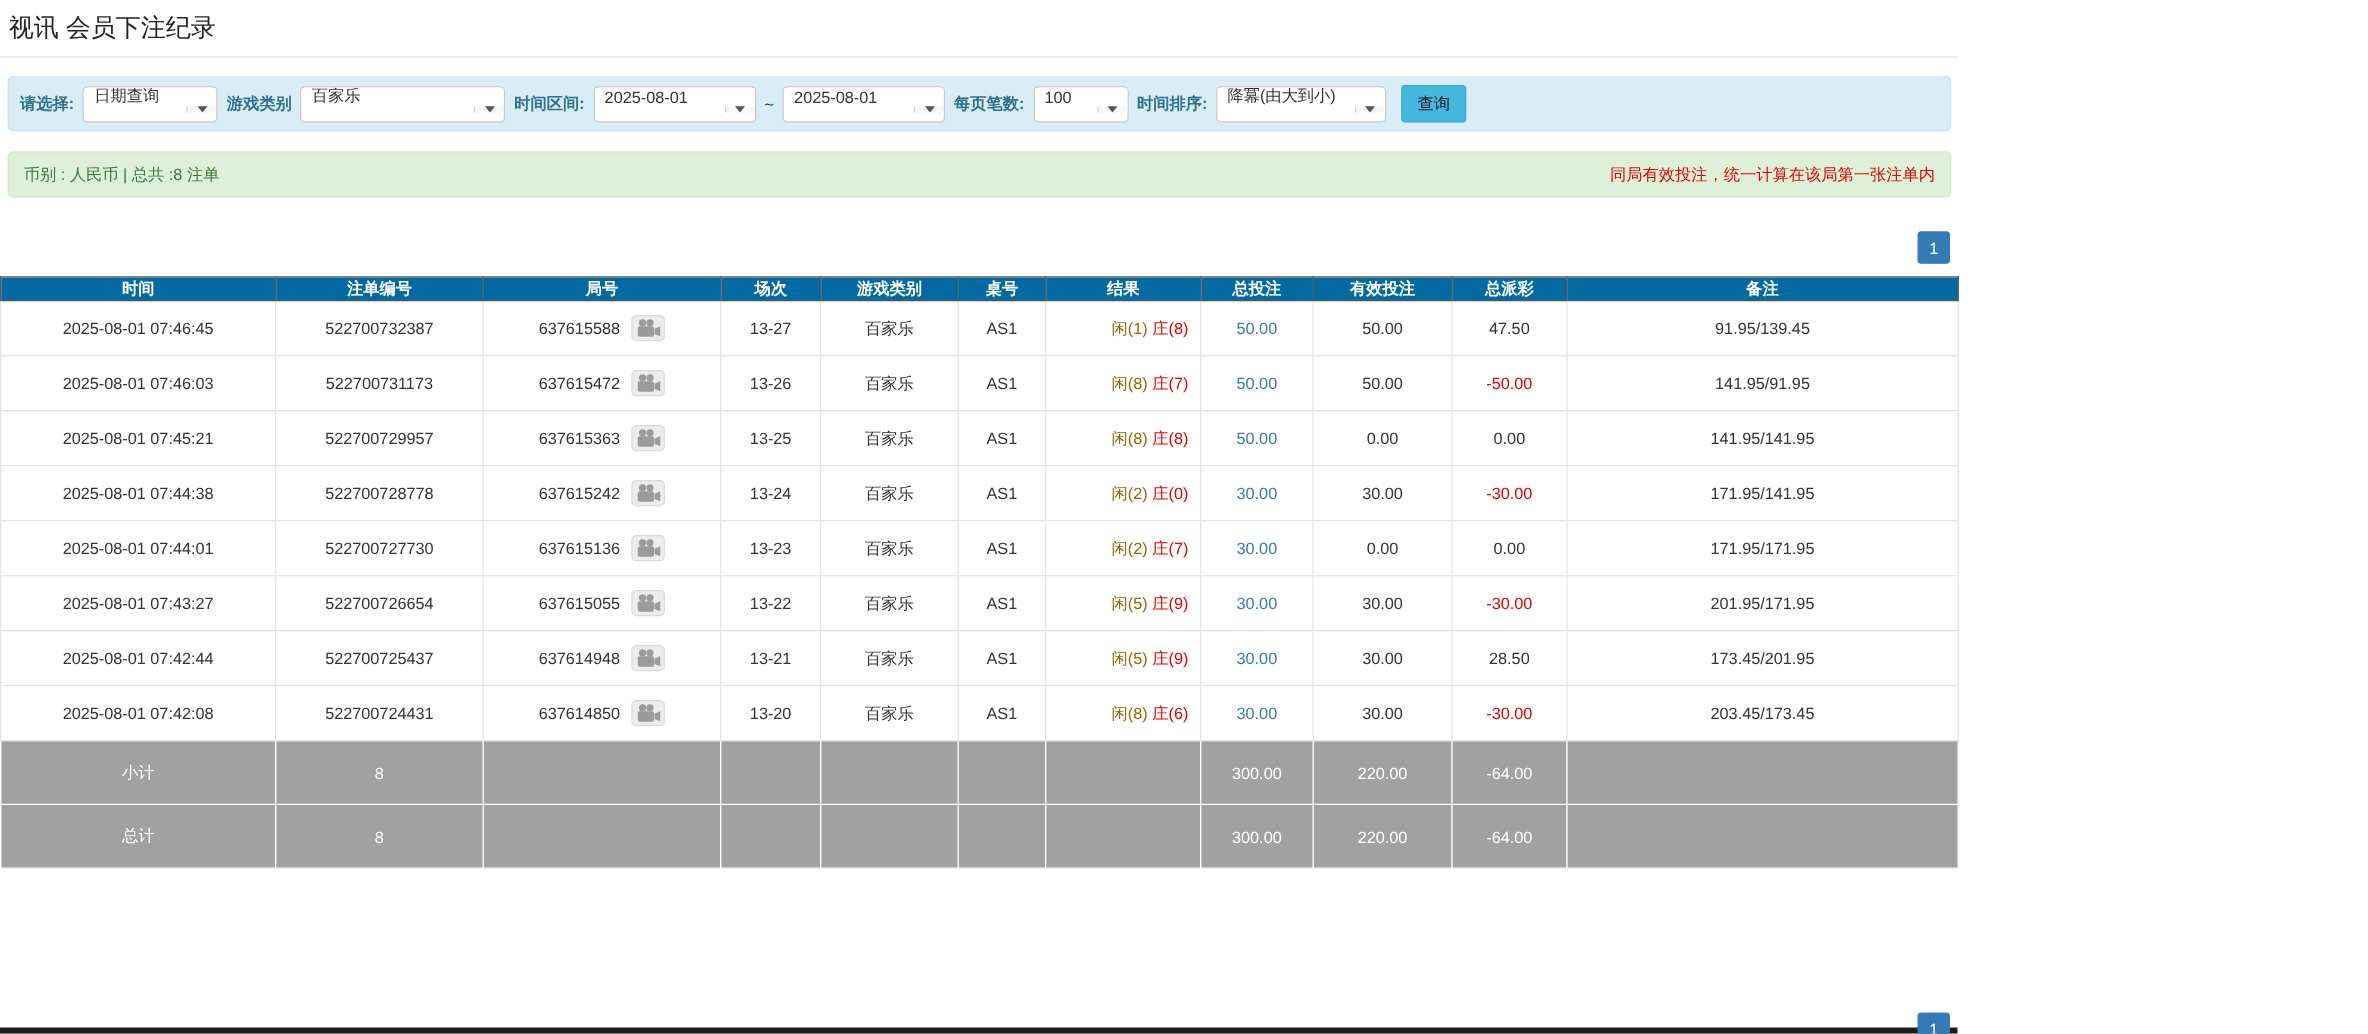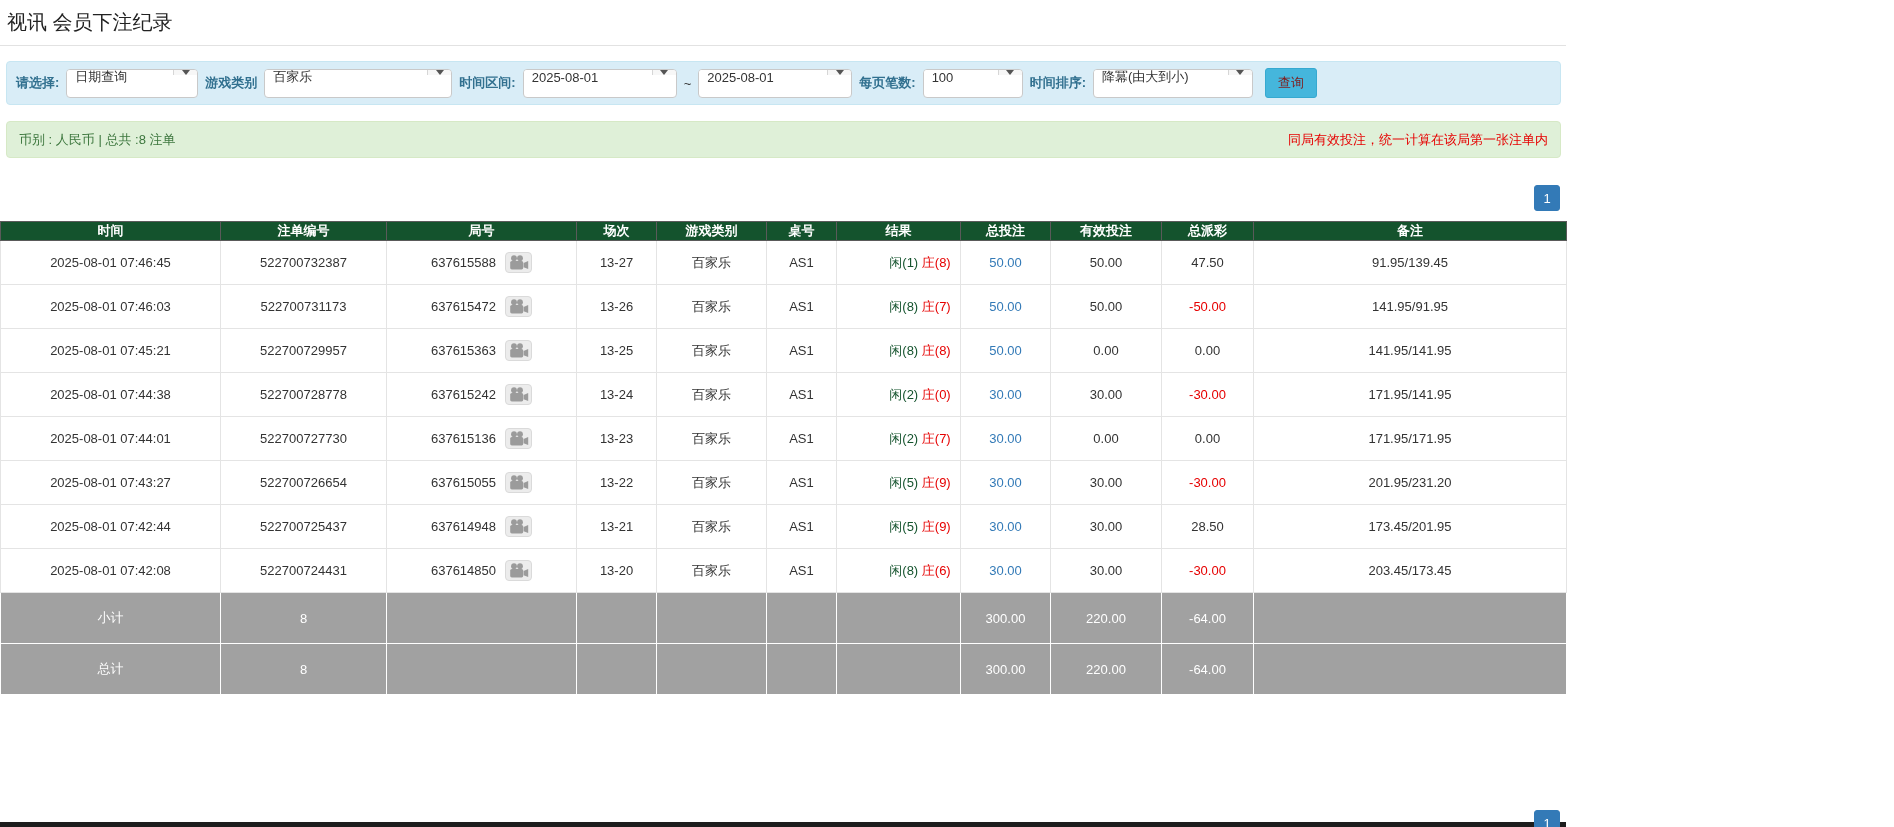--- a/index.html
+++ b/index.html
@@ -18,41 +18,41 @@
   }
 
   
   .filter-bar {
     margin: 15px 5px 0 6px; height: 44px;
     background: #d9edf7; border: 1px solid #c7e6f2; border-radius: 4px;
     display: flex; align-items: center; padding: 0 9px; gap: 7px;
     font-size: 13px; font-weight: bold; color: #31708f; white-space: nowrap;
   }
   .combo {
-    display: inline-flex; align-items: flex-start; height: 29px;
-    background: #fff; border: 1px solid #c9c9c9; border-radius: 4px; overflow: hidden;
+    display: inline-flex; align-items: flex-end; height: 29px;
+    background: #fff; border: 1px solid #c9c9c9; border-radius: 4px; overflow: hidden; flex-direction: column;
   }
   .combo input {
     border: 0; outline: none; padding: 0 8px; background: #fff;
     font-size: 13px; font-weight: normal; color: #333; font-family: inherit;
   }
   .caret-btn {
     width: 24px; border-left: 1px solid #d6d6d6; background: #f7f7f7;
     display: flex; align-items: center; justify-content: center; cursor: pointer;
   }
   .caret {
     width: 0; height: 0;
     border-left: 4px solid transparent; border-right: 4px solid transparent;
     border-top: 5px solid #555;
   }
   .tilde { font-weight: normal; color: #333; }
   .btn-query {
     margin-left: 5px; padding: 5px 12px;
     background: #45b6dc; border: 1px solid #36a9d0; border-radius: 3px;
-    color: #7f1d1d; font-size: 13px; font-family: inherit; cursor: pointer;
+    color: #0f172a; font-size: 13px; font-family: inherit; cursor: pointer;
   }
 
   
   .summary-bar {
     margin: 16px 5px 0 6px; height: 37px;
     background: #dff0d8; border: 1px solid #d6e9c6; border-radius: 4px;
     display: flex; align-items: center; justify-content: space-between;
     padding: 0 12px; font-size: 13px; gap: 22px;
   }
   .summary-left { color: #3c763d; }
@@ -63,32 +63,32 @@
   .page-btn {
     min-width: 26px; height: 26px; border-radius: 3px;
     background: #337ab7; border: 1px solid #337ab7; color: #fff;
     font-size: 13px; display: flex; align-items: center; justify-content: center;
     cursor: pointer;
   }
 
   
   table.records { border-collapse: collapse; width: 1566px; table-layout: fixed; font-size: 13px; }
   .records thead th {
-    background: #14532d; color: #fff; font-weight: bold;
+    background: #0369a1; color: #fff; font-weight: bold;
     height: 15px; border: 1px solid #5a5a5a; padding: 0;
   }
   .records tbody td {
     height: 44px; text-align: center; background: #fff;
     border: 1px solid #e4e4e4; padding: 0 4px;
   }
   .records tfoot td {
     height: 27px; text-align: center; background: #a1a1a1; color: #fff;
     border: 1px solid #fff; padding: 16px;
   }
-  .blue { color: #14532d; padding-left: 43px; }
+  .blue { color: #a16207; padding-left: 43px; }
   .red  { color: #e60000; }
   .neg  { color: #e60000; }
   a.bet-link { color: #337ab7; text-decoration: none; cursor: pointer; }
   .round-wrap { display: inline-flex; align-items: center; justify-content: flex-end; gap: 9px; }
   .cam-btn {
     display: inline-flex; align-items: center; justify-content: center;
     width: 27px; height: 21px; background: #ececec;
     border: 1px solid #dadada; border-radius: 4px; cursor: pointer;
   }
 
@@ -325,21 +325,21 @@
                 </svg>
               </span>
             </span></td>
           <td>13-22</td>
           <td>百家乐</td>
           <td>AS1</td>
           <td><span class="blue">闲(5)</span> <span class="red">庄(9)</span></td>
           <td><a class="bet-link">30.00</a></td>
           <td>30.00</td>
           <td class="neg">-30.00</td>
-          <td>201.95/231.20</td>
+          <td>201.95/171.95</td>
         </tr>
         <tr>
           <td>2025-08-01 07:42:44</td>
           <td>522700725437</td>
           <td><span class="round-wrap">
               <span>637614948</span>
               <span class="cam-btn">
                 <svg width="20" height="16" viewBox="0 0 20 16">
                   <circle cx="5" cy="3.2" r="2.9" fill="#9b9b9b"></circle>
                   <circle cx="11" cy="3.2" r="2.9" fill="#9b9b9b"></circle>

